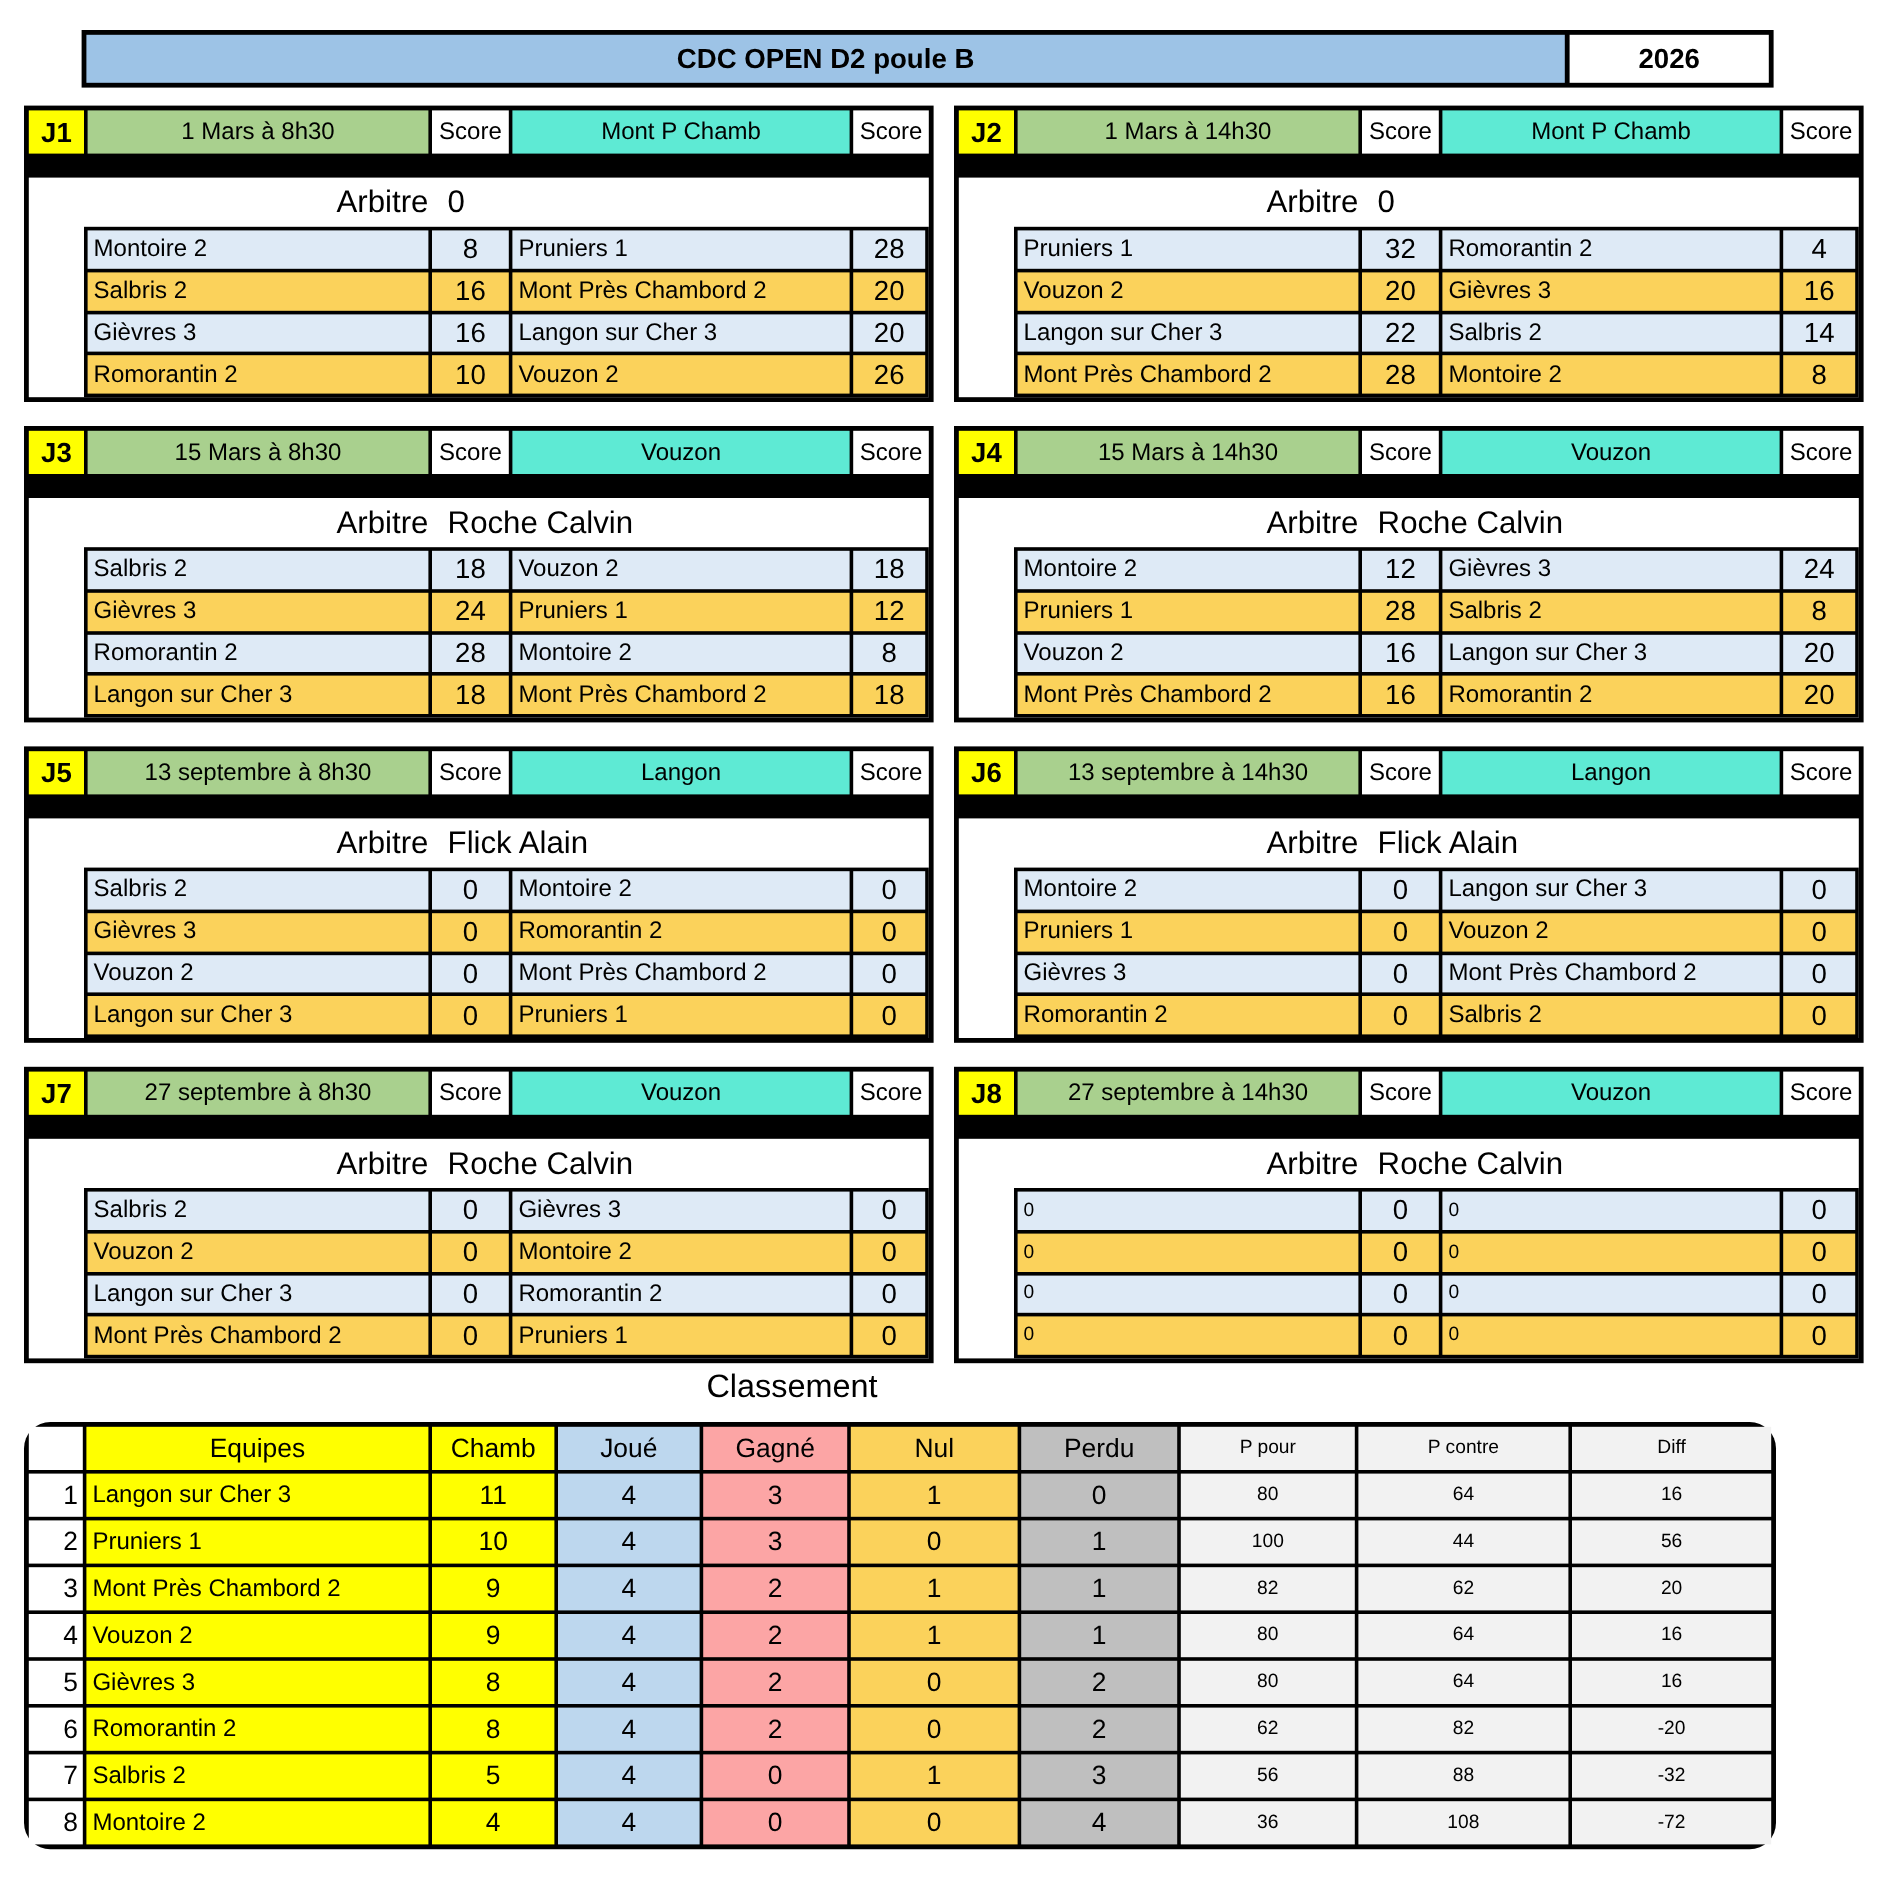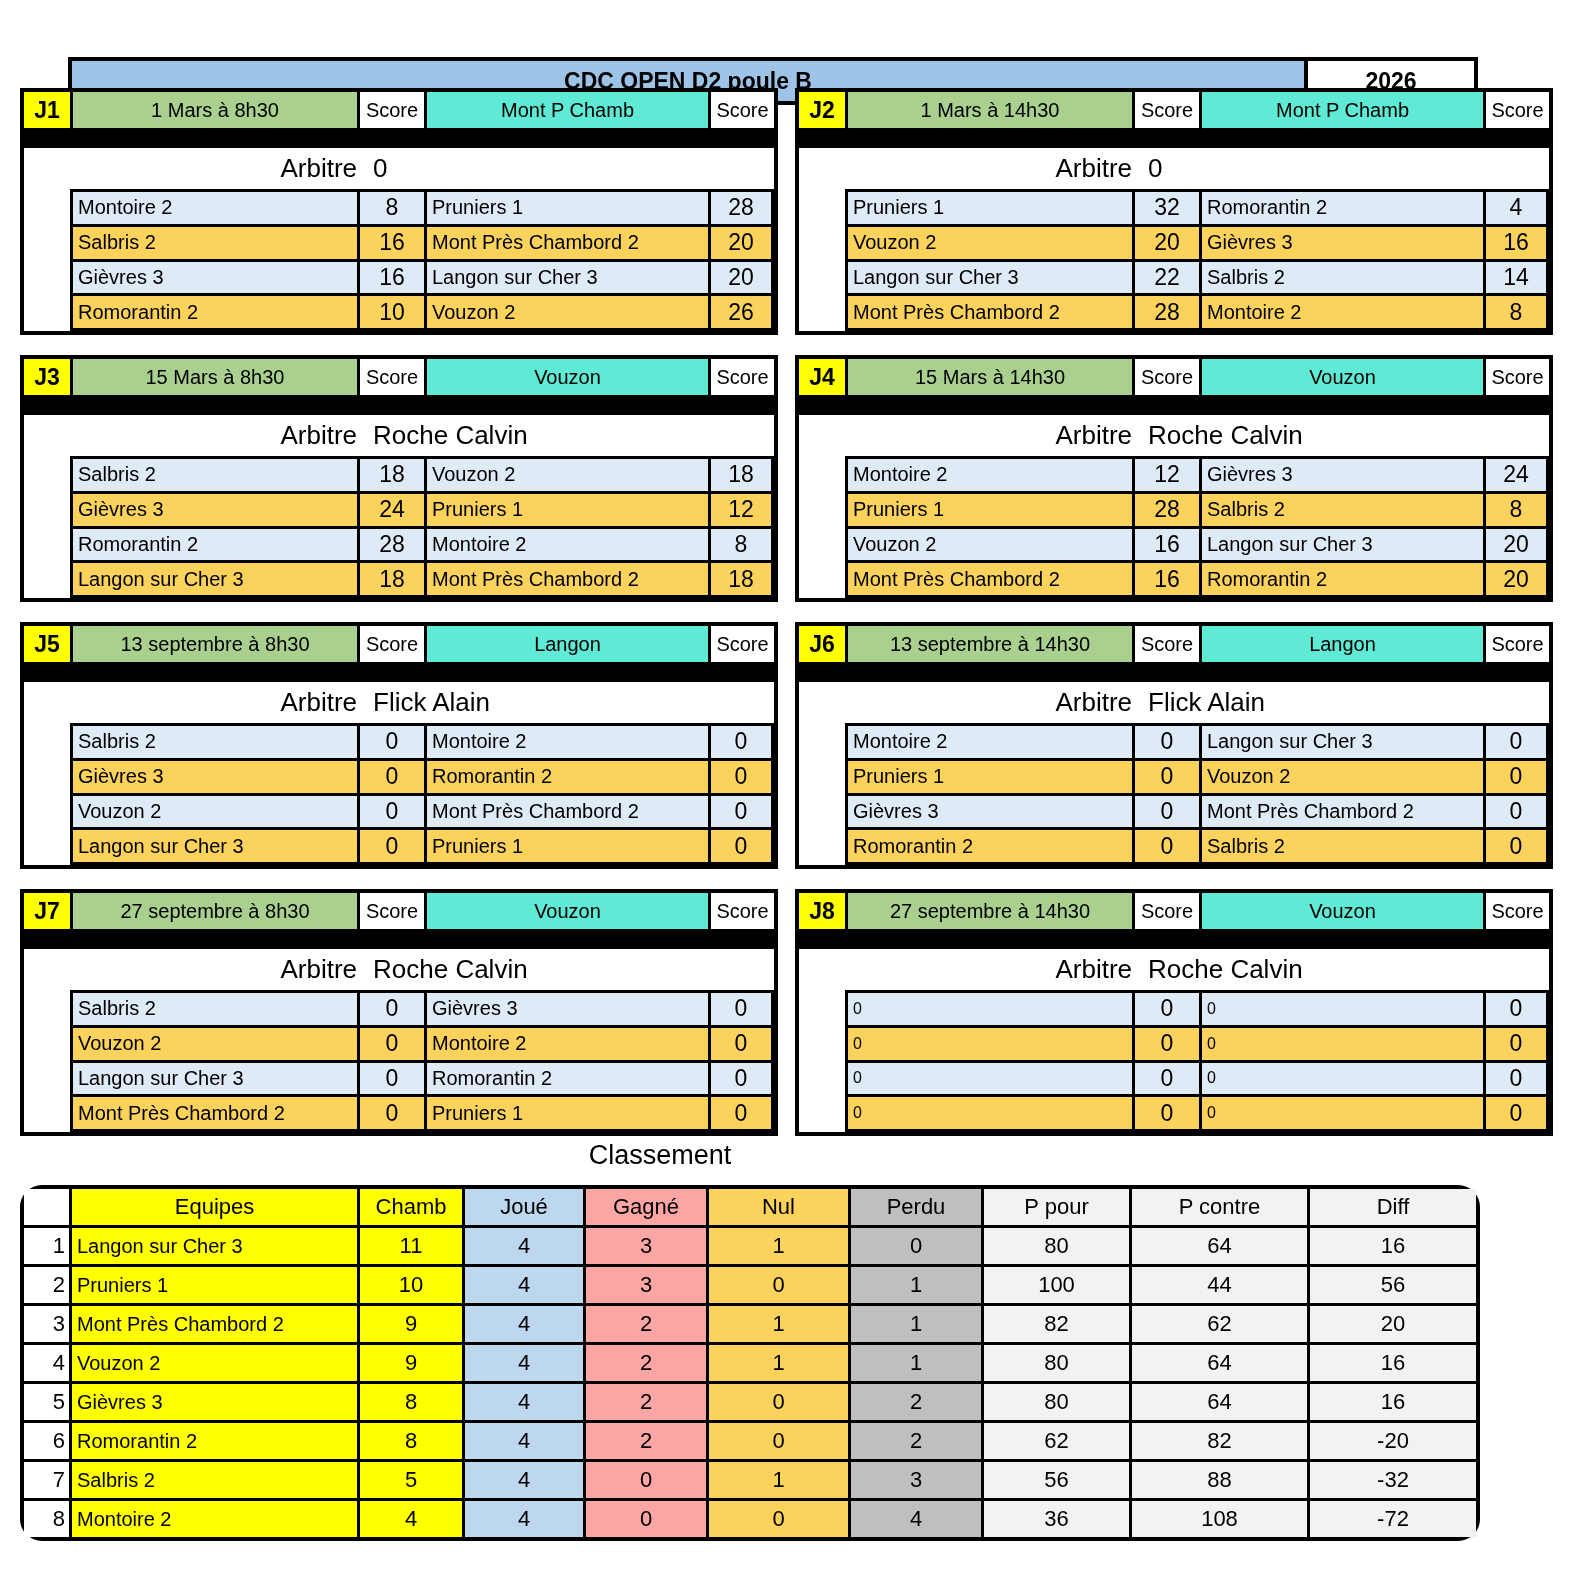--- a/index.html
+++ b/index.html
@@ -6,21 +6,21 @@
   html,body { margin:0; padding:0; }
   body {
     width:1575px; height:1575px; background:#ffffff; position:relative;
     font-family:"Liberation Sans", sans-serif; color:#000;
   }
   .cell { display:flex; align-items:center; justify-content:center; overflow:hidden; white-space:nowrap; }
 
   
   .title-wrap {
     position:absolute; left:68px; top:25px; width:1410px; height:48px;
-    background:#000; padding:4px; display:flex; gap:4px;margin-top:32px;
+    background:#000; padding:4px; display:flex; gap:4px;
   }
   .title-main { flex:1; background:#9DC3E6; font-weight:bold; font-size:23px; }
   .title-year { width:166px; background:#ffffff; font-weight:bold; font-size:23px; }
 
   
   .blocks {
     position:absolute; left:20px; top:88px; width:1533px;
     display:grid; grid-template-columns:758px 758px; column-gap:17px; row-gap:20px;
   }
   .block { height:247px; background:#000; padding:4px; display:flex; flex-direction:column; gap:20px; }
@@ -52,21 +52,21 @@
     gap:3px; grid-auto-rows:36px;border-radius:22px;
   }
   .c-rank { background:#ffffff; justify-content:flex-end; padding-right:4px; font-size:22px; }
   .c-eq   { background:#FFFF00; justify-content:flex-start; padding-left:5px; font-size:20px; }
   .c-eqh  { background:#FFFF00; font-size:22px; }
   .c-pts  { background:#FFFF00; font-size:22px; }
   .c-joue { background:#BDD7EE; font-size:22px; }
   .c-gag  { background:#fca5a5; font-size:22px; }
   .c-nul  { background:#FBD25B; font-size:22px; }
   .c-per  { background:#BFBFBF; font-size:22px; }
-  .c-pts2 { background:#F2F2F2; font-size:22px; }
+  .c-pts2 { background:#F2F2F2; font-size:16px; }
 </style>
 </head>
 <body>
 
 <div class="title-wrap">
   <div class="cell title-main">CDC OPEN D2 poule B</div>
   <div class="cell title-year">2026</div>
 </div>
 
 <div class="blocks">

